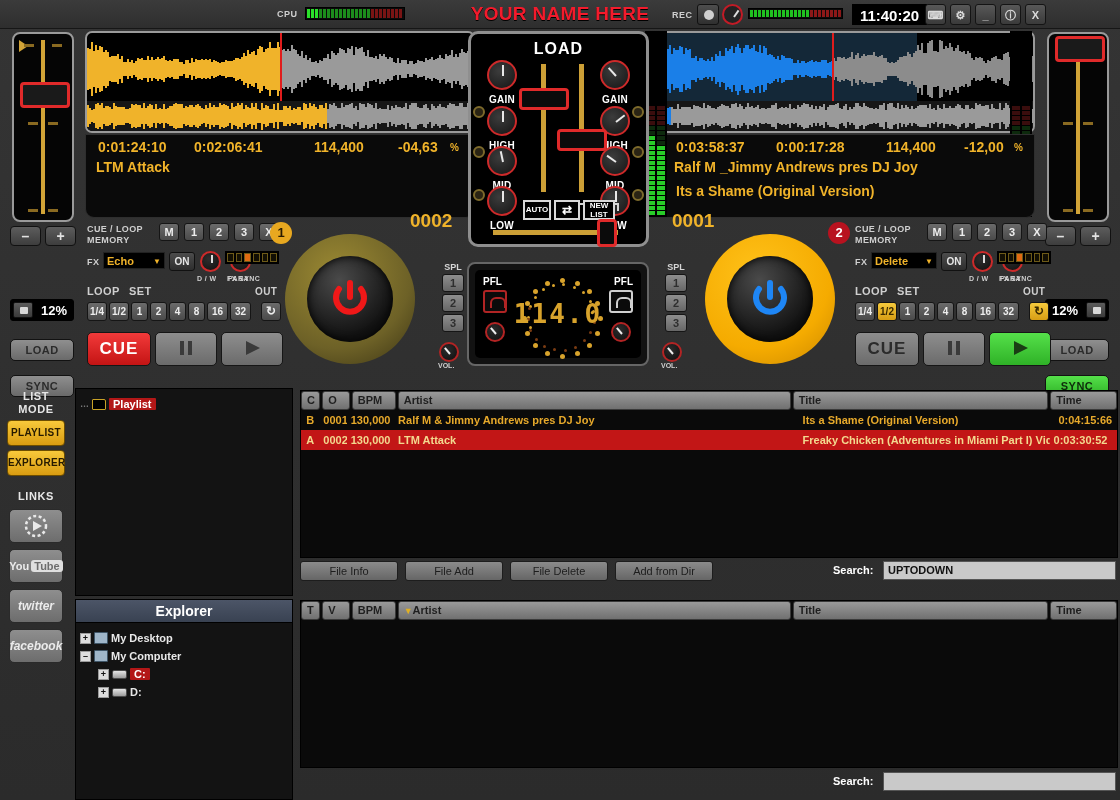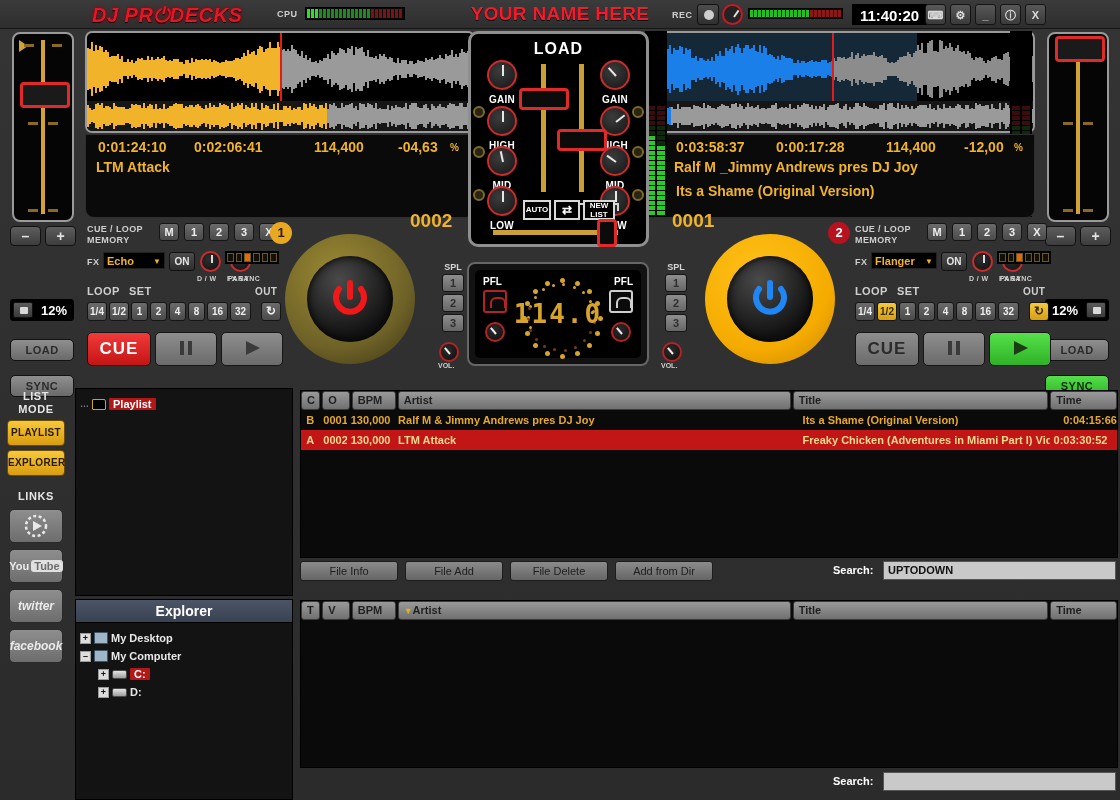--- a/index.html
+++ b/index.html
@@ -272,23 +272,20 @@
   .srchin { background:#c9c9c9; border:1px solid #555; height:19px;
             color:#111; font-size:11px; font-weight:bold; padding-left:4px;
             line-height:17px; }
 </style>
 </head>
 <body>
 
 <div id="app">
 
   <div class="header">
-    <div class="logo">
-      DJ PR<span class="pw" style="font-family:'DejaVu Sans',sans-serif;">⏻</span>DECKS
-    </div>
     <div class="cpu-lbl">CPU</div>
     <div class="cpu-meter" id="cpuMeter">
         <i style="background: rgb(42, 224, 42);"></i>
         <i style="background: rgb(42, 224, 42);"></i>
         <i style="background: rgb(42, 224, 42);"></i>
         <i style="background: rgb(28, 140, 28);"></i>
         <i style="background: rgb(28, 140, 28);"></i>
         <i style="background: rgb(28, 140, 28);"></i>
         <i style="background: rgb(28, 140, 28);"></i>
         <i style="background: rgb(28, 140, 28);"></i>
@@ -1511,21 +1508,21 @@
   <div class="ctl r">
     <div class="lbl2" style="left:10px;top:2px;">CUE / LOOP<br>MEMORY</div>
     <div class="mbtn" style="left:82px;top:1px;">M</div>
     <div class="mbtn" style="left:107px;top:1px;">1</div>
     <div class="mbtn" style="left:132px;top:1px;">2</div>
     <div class="mbtn" style="left:157px;top:1px;">3</div>
     <div class="mbtn" style="left:182px;top:1px;">X</div>
 
     <div class="lbl2" style="left:10px;top:35px;">FX</div>
     <div class="fxsel" style="left:26px;top:30px;width:66px;">
-      <span>Flanger</span>
+      <span>Delete</span>
       <span class="cv">▼</span>
     </div>
     <div class="onbtn" style="left:96px;top:30px;">ON</div>
     <div class="fxknob" style="left:127px;top:29px;">
         <i></i>
       </div>
     <div class="fxknob" style="left:157px;top:29px;">
         <i></i>
       </div>
     <div class="lbl2" style="left:124px;top:51px;font-size:7px;">D / W</div>
@@ -1732,21 +1729,21 @@
         <div class="th" style="width: 310px;">Title</div>
         <div class="th" style="width: 80px;">Time</div>
       </div>
     <div id="plBody">
         <div class="trw">
           <div class="td" style="width: 22px; text-align: center;">B</div>
           <div class="td" style="width: 32px; text-align: left; padding-left: 4px;">0001</div>
           <div class="td" style="width: 56px; text-align: left; padding-left: 4px;">130,000</div>
           <div class="td" style="width: 484px; text-align: left; padding-left: 4px;">Ralf M &amp; Jimmy Andrews pres DJ Joy</div>
           <div class="td" style="width: 300px; text-align: left; padding-left: 4px;">Its a Shame (Original Version)</div>
-          <div class="td" style="width: 80px; text-align: right; padding-left: 4px;">0:04:15:66</div>
+          <div class="td" style="width: 80px; text-align: center; padding-left: 4px;">0:04:15:66</div>
         </div>
         <div class="trw sel">
           <div class="td" style="width: 22px; text-align: center;">A</div>
           <div class="td" style="width: 32px; text-align: left; padding-left: 4px;">0002</div>
           <div class="td" style="width: 56px; text-align: left; padding-left: 4px;">130,000</div>
           <div class="td" style="width: 484px; text-align: left; padding-left: 4px;">LTM Attack</div>
           <div class="td" style="width: 300px; text-align: left; padding-left: 4px;">Freaky Chicken (Adventures in Miami Part I) Video E</div>
           <div class="td" style="width: 80px; text-align: left; padding-left: 4px;">0:03:30:52</div>
         </div>
       </div>

